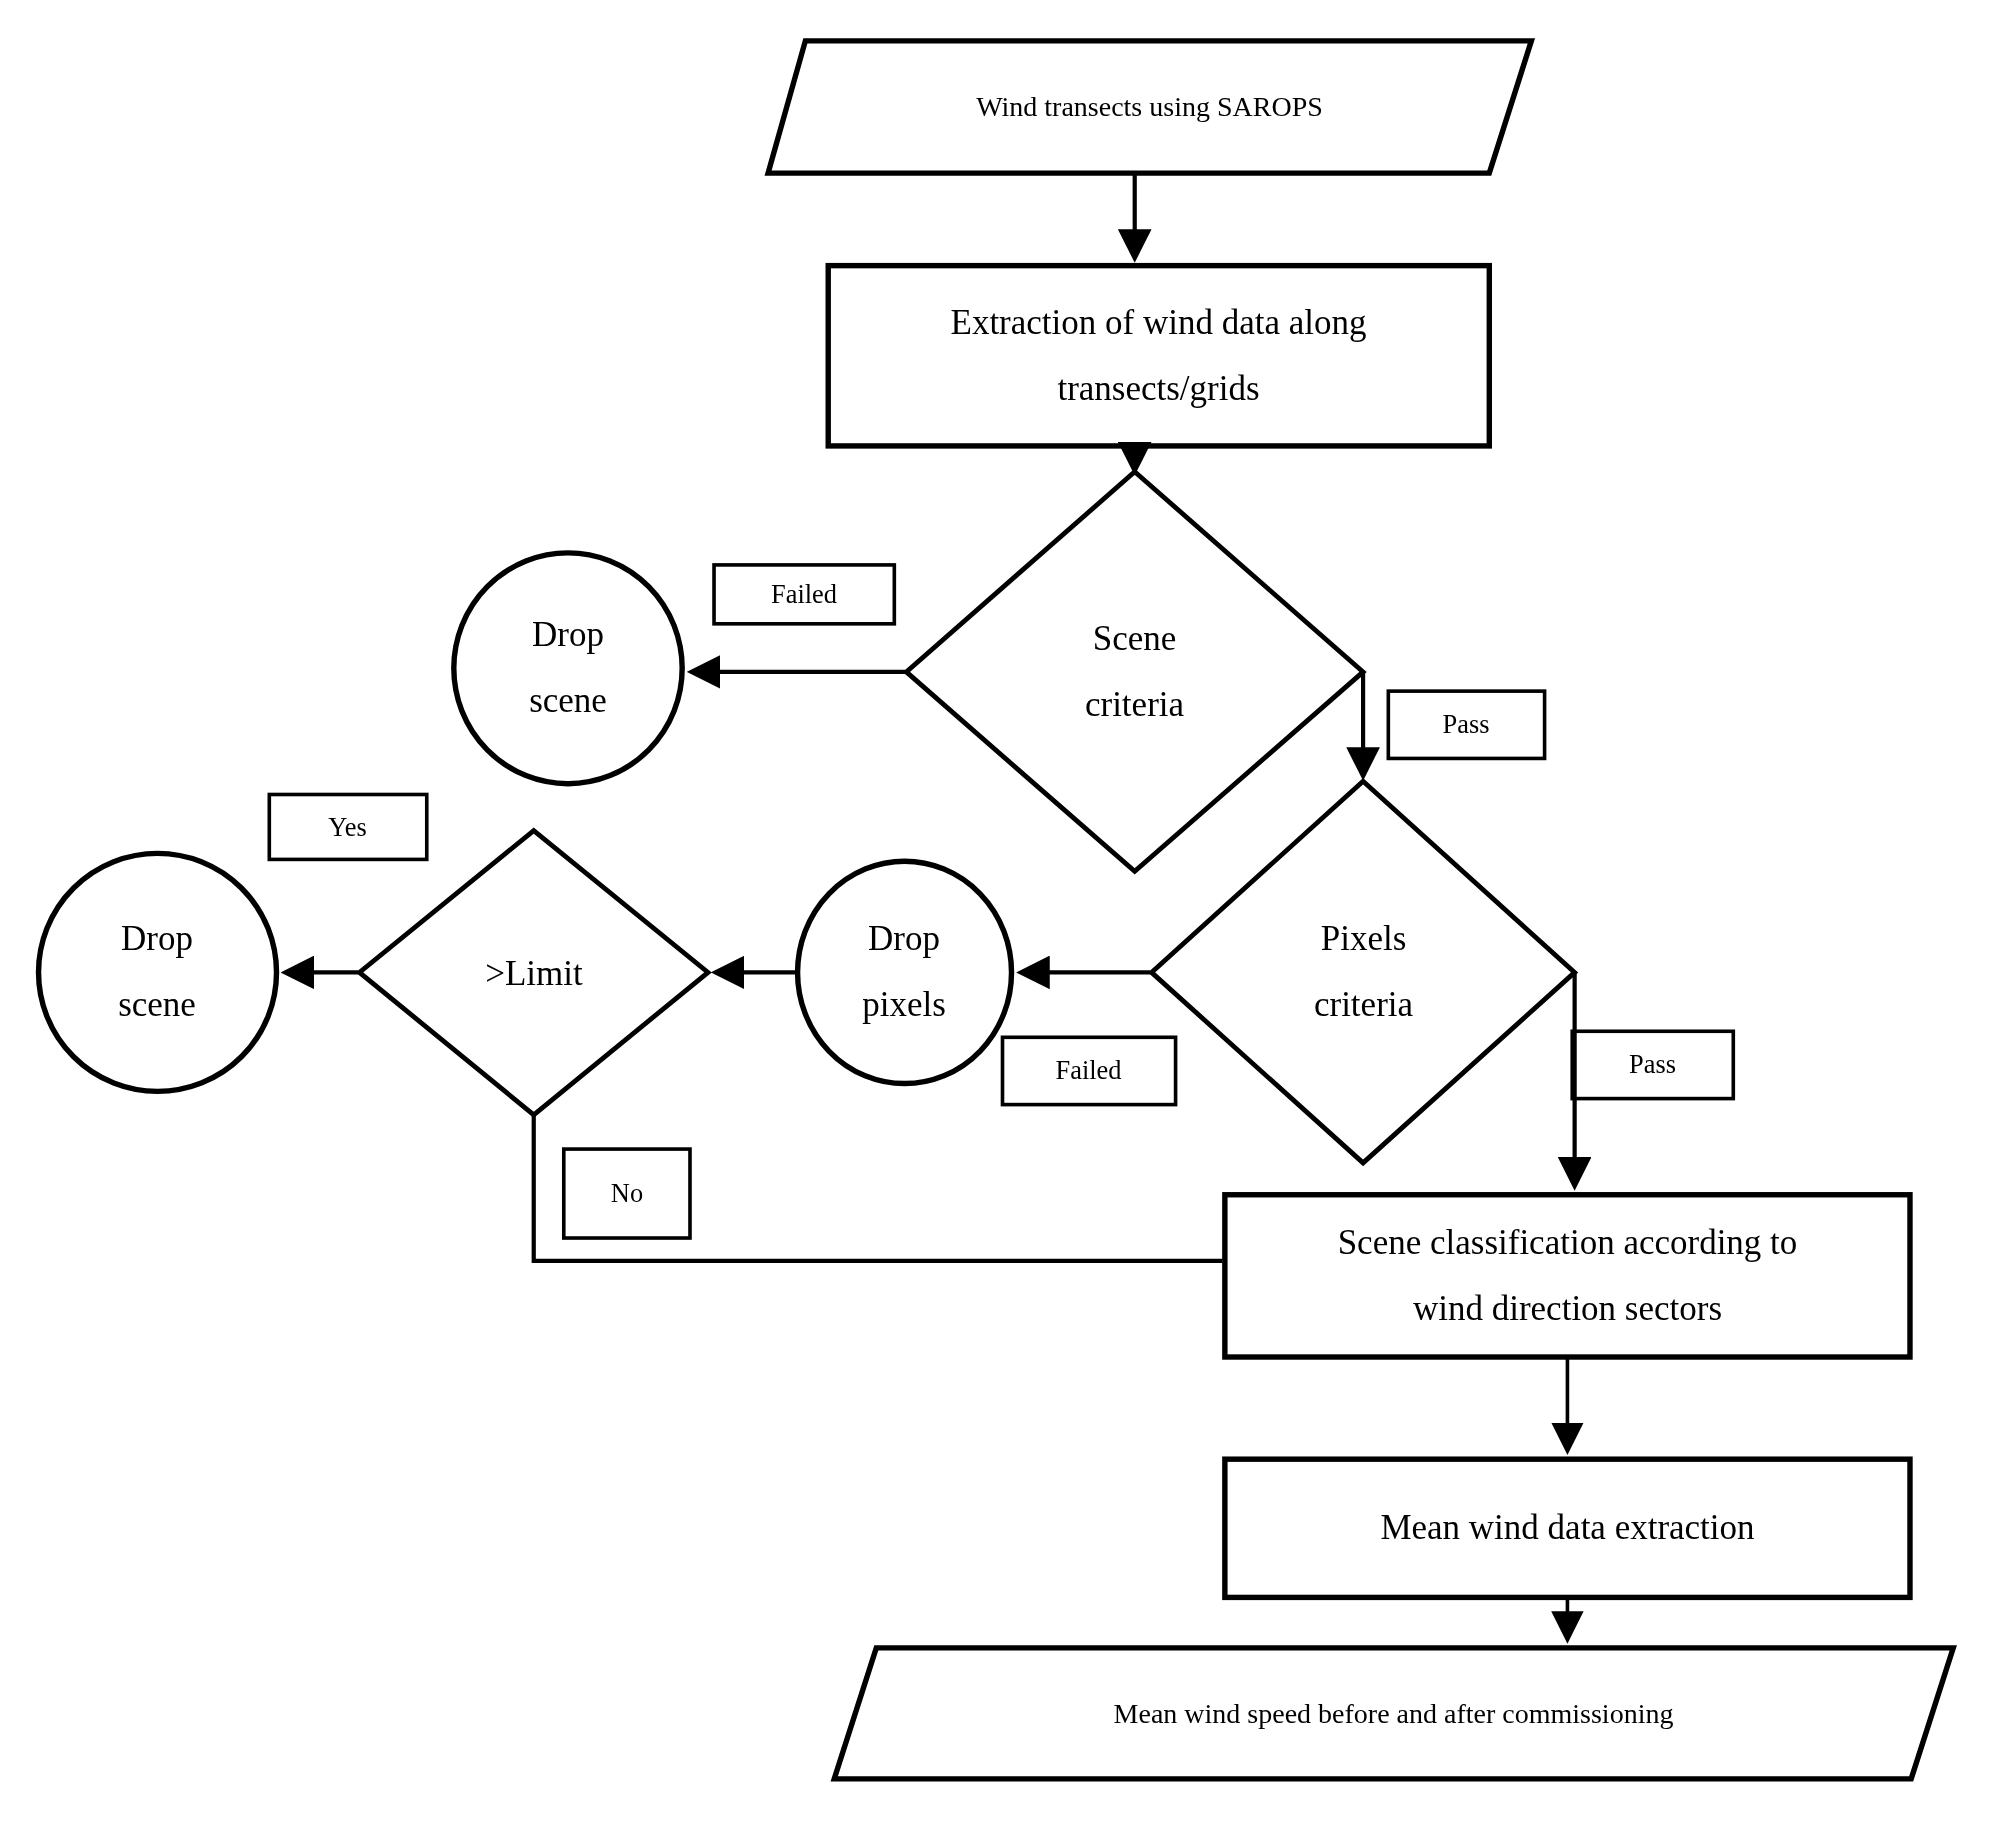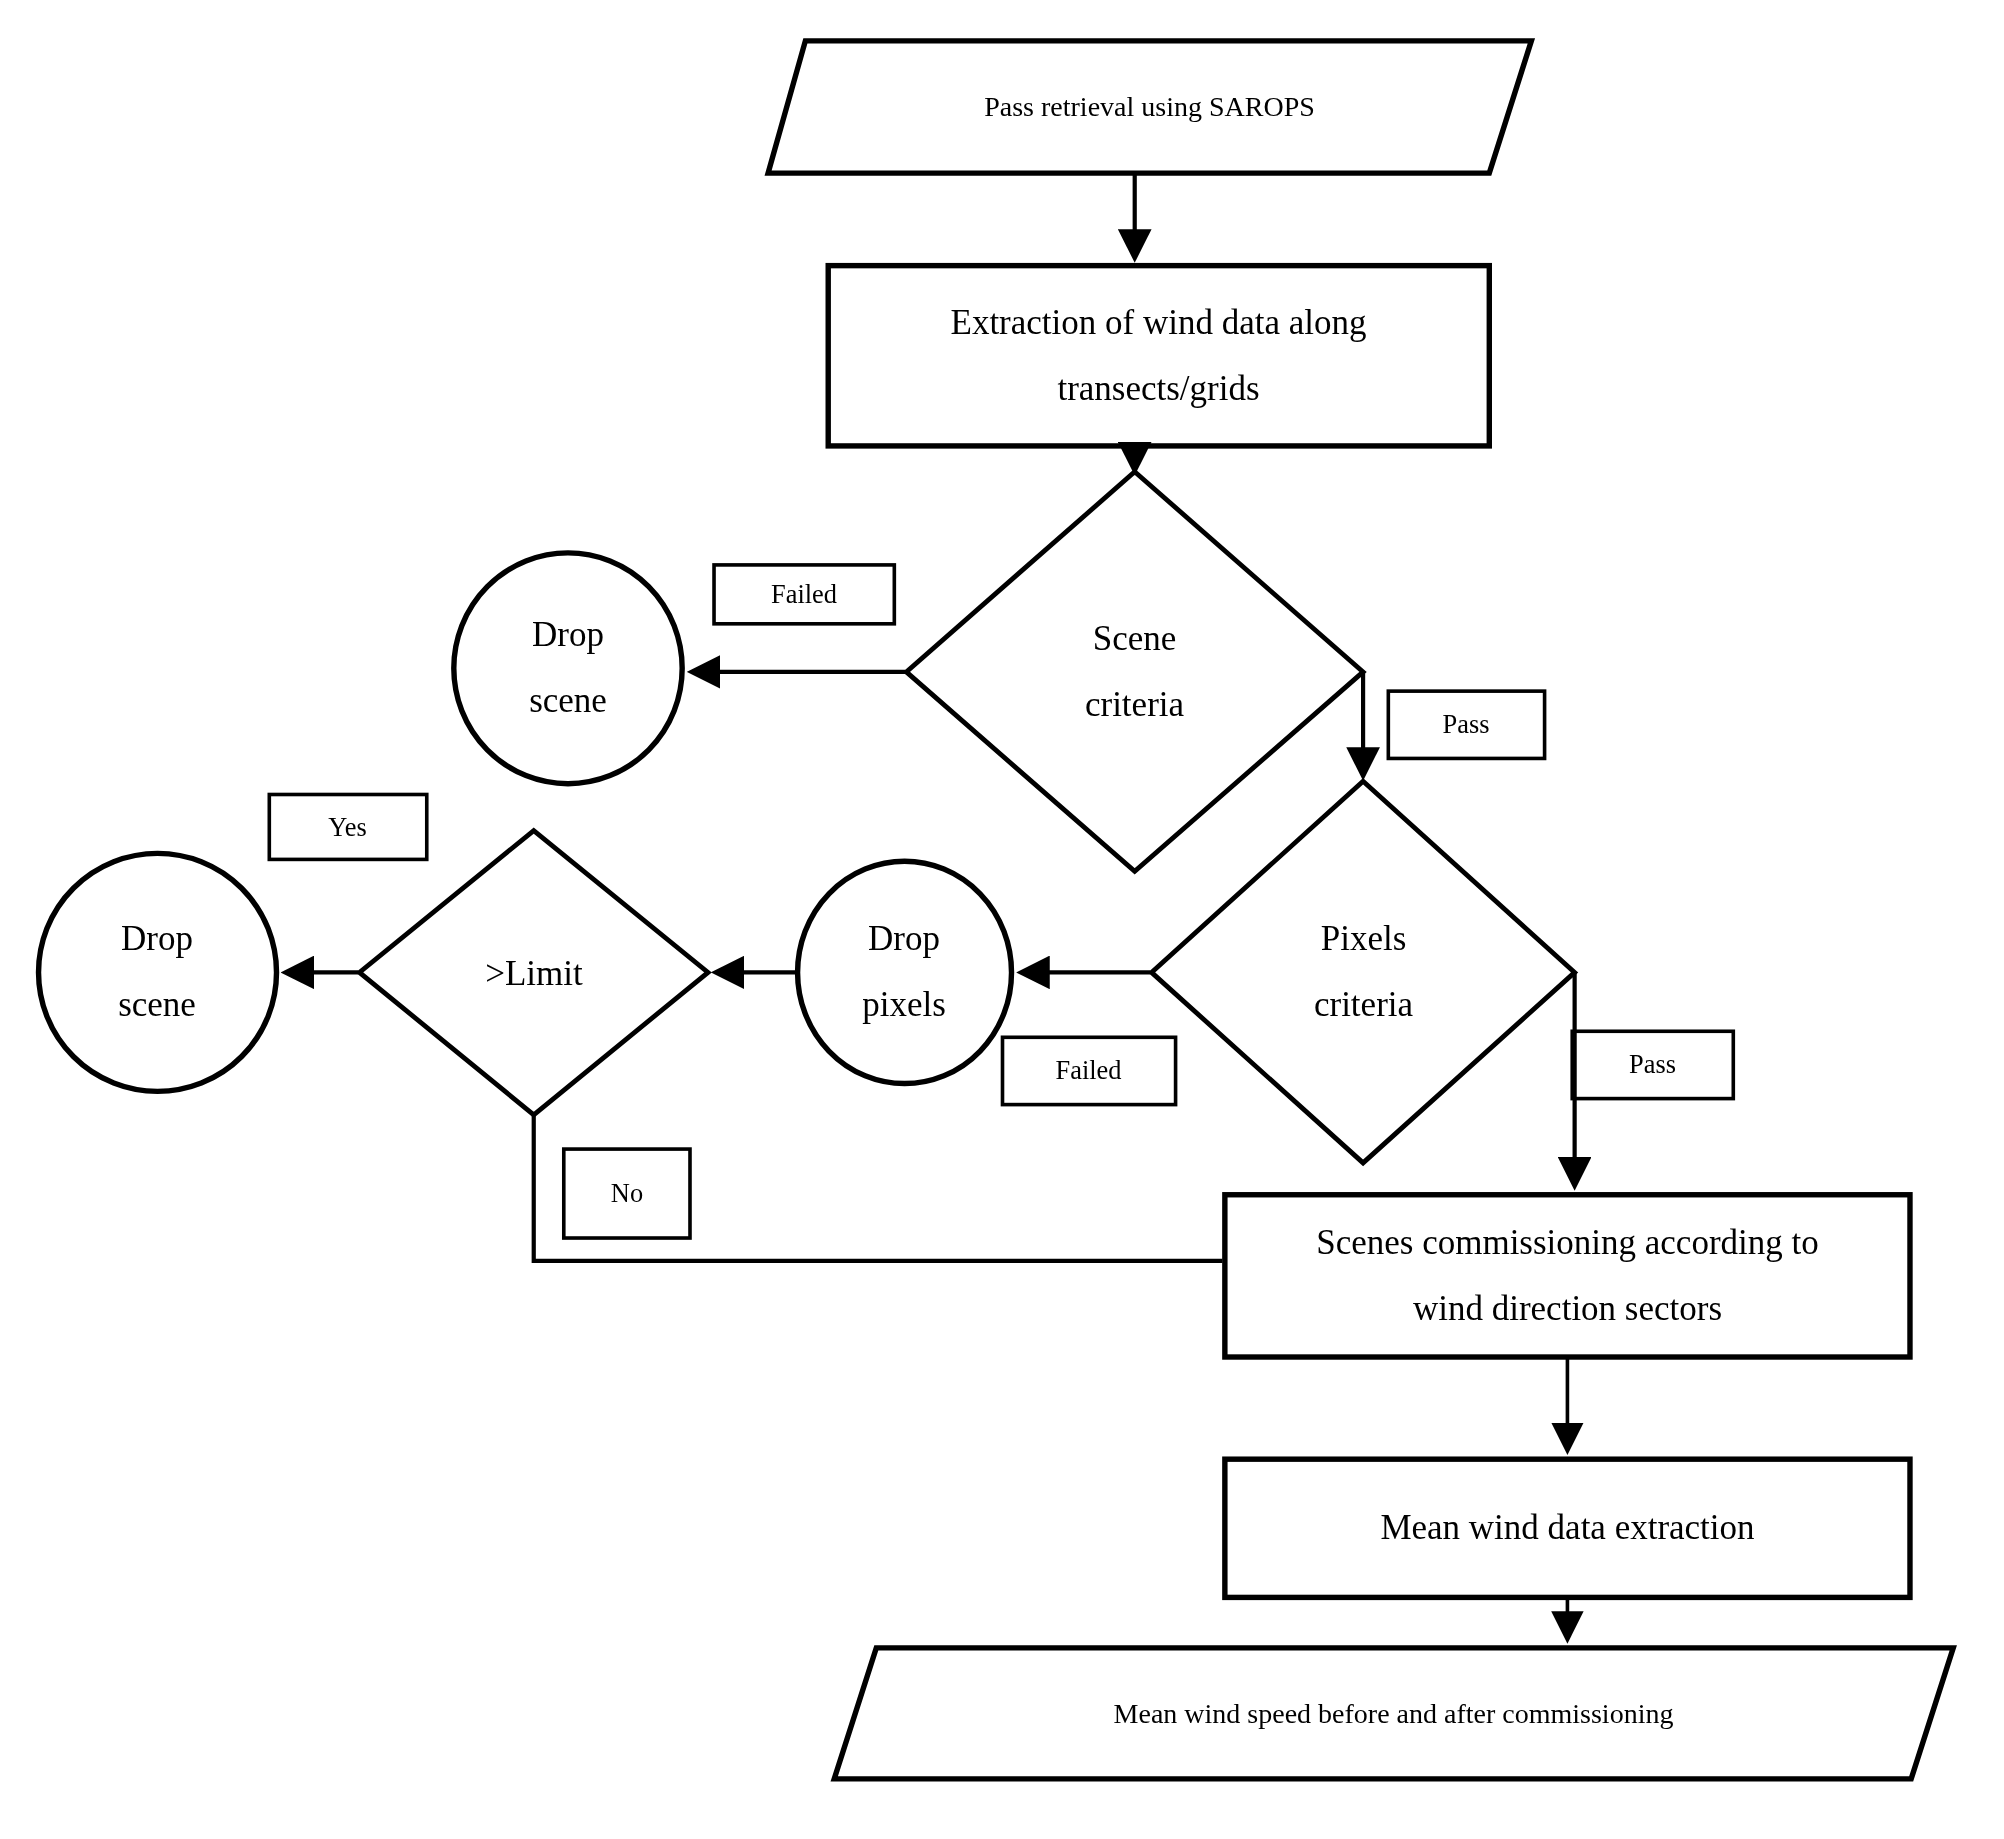--- a/index.html
+++ b/index.html
@@ -107,21 +107,21 @@
     <path d="M 888 1857 L 888 2098 L 2034 2098" fill="none" stroke="#000000" stroke-width="7"></path>
 
     <path d="M 2620 1618 L 2620 1972" fill="none" stroke="#000000" stroke-width="7" marker-end="url(#arrow)"></path>
 
     <line x1="2608" y1="2260" x2="2608" y2="2412" stroke="#000000" stroke-width="6" marker-end="url(#arrow-thin)"></line>
 
     <line x1="2608" y1="2660" x2="2608" y2="2726" stroke="#000000" stroke-width="6" marker-end="url(#arrow-thin)"></line>
   </svg>
 
   <div class="node-text t-big" style="left:768px; top:41px; width:763px; height:132px;">
-    <span class="line-1">Pass retrieval using SAROPS</span>
+    <span class="line-1">Wind transects using SAROPS</span>
   </div>
 
   <div class="node-text t-mid" style="left:828px; top:266px; width:661px; height:180px;">
     <span class="line-1">Extraction of wind data along</span>
     <span class="line-2">transects/grids</span>
   </div>
 
   <div class="node-text t-mid" style="left:966px; top:582px; width:337px; height:180px;">
     <span class="line-1">Scene</span>
     <span class="line-2">criteria</span>
@@ -145,21 +145,21 @@
   <div class="node-text t-mid" style="left:426px; top:929px; width:216px; height:90px;align-items:center;">
     <span class="line-1">&gt;Limit</span>
   </div>
 
   <div class="node-text t-mid" style="left:49px; top:882px; width:216px; height:180px;">
     <span class="line-1">Drop</span>
     <span class="line-2">scene</span>
   </div>
 
   <div class="node-text t-mid" style="left:1225px; top:1195px; width:685px; height:162px;">
-    <span class="line-1">Scenes commissioning according to</span>
+    <span class="line-1">Scene classification according to</span>
     <span class="line-2">wind direction sectors</span>
   </div>
 
   <div class="node-text t-mid" style="left:1225px; top:1459px; width:685px; height:138px;">
     <span class="line-1">Mean wind data extraction</span>
   </div>
 
   <div class="node-text t-big" style="left:834px; top:1648px; width:1119px; height:131px;">
     <span class="line-1">Mean wind speed before and after commissioning</span>
   </div>

